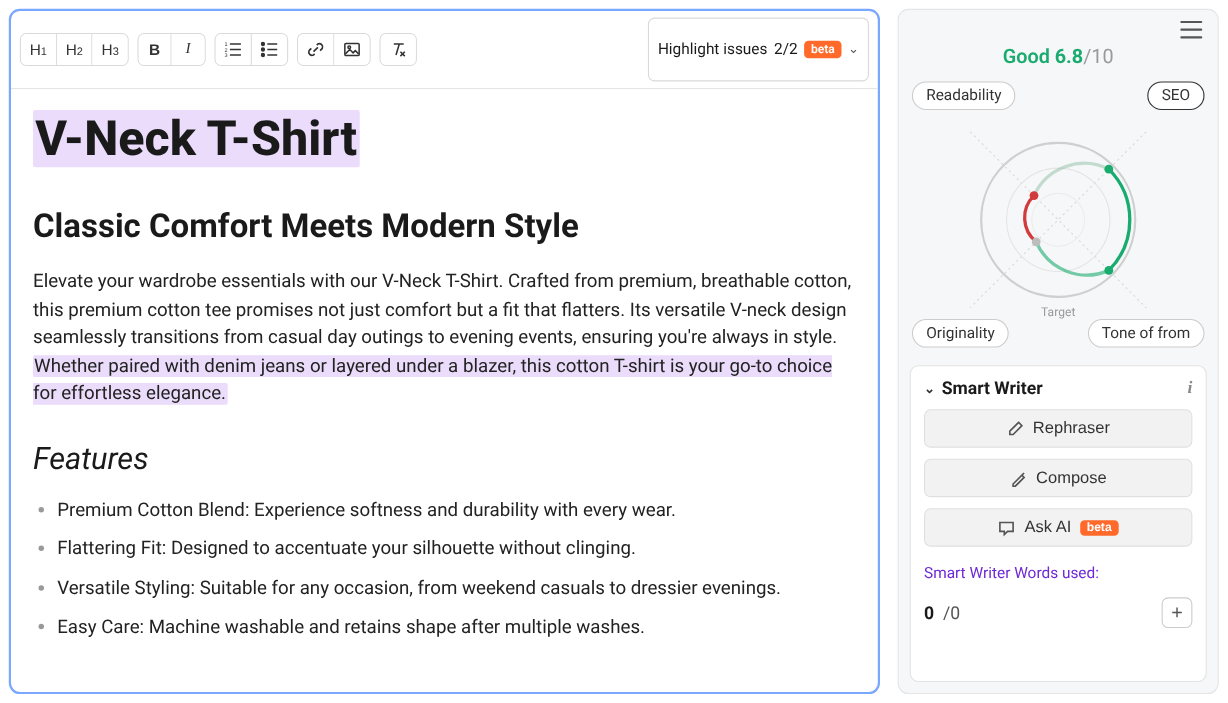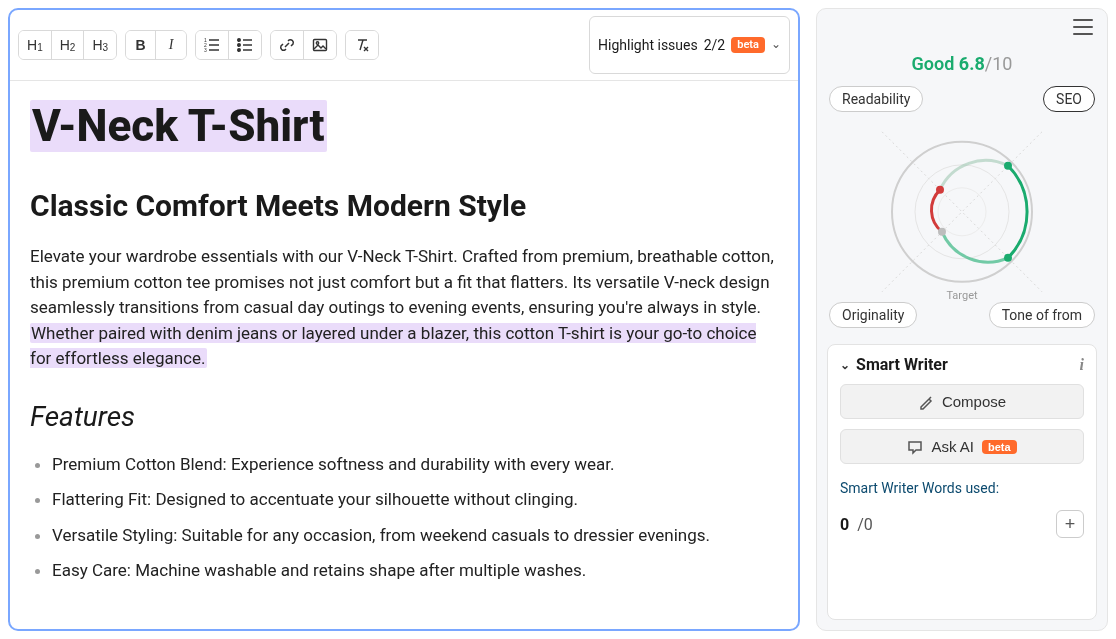--- a/index.html
+++ b/index.html
@@ -134,21 +134,21 @@
   }
   .hamburger {
     width: 20px; height: 16px;
     display: flex; flex-direction: column; justify-content: space-between;
     cursor: pointer;
   }
   .hamburger span { height: 2px; background: #555; border-radius: 1px; }
 
   .score-line {
     text-align: center;
-    margin-top: 18px;
+    margin-top: 6px;
     font-size: 18px;
     color: #888;
   }
   .score-label { color: #1aab6e; font-weight: 600; }
   .score-num   { color: #1aab6e; font-weight: 700; }
   .score-max   { color: #999; }
 
   .radar-wrap {
     position: relative;
     height: 250px;
@@ -212,21 +212,21 @@
     display: flex;
     align-items: center;
     justify-content: center;
     gap: 8px;
     color: #333;
   }
   .tool-btn svg { width:16px; height:16px; }
   .words-label {
     margin-top: 16px;
     font-size: 14px;
-    color: #0c4a6e;
+    color: #6d28d9;
   }
   .words-row {
     display: flex;
     align-items: center;
     margin-top: 14px;
     gap: 8px;
   }
   .words-count { font-weight:700; font-size:16px; }
   .words-max { color:#555; font-size:16px; }
   .words-row .spacer2 { flex:1; }
@@ -376,20 +376,26 @@
     <div class="pill tov">Tone of from</div>
     <div class="target-label">Target</div>
   </div>
 
   <div class="panel">
     <div class="panel-head">
       <span class="chev2">⌄</span>
       <span>Smart Writer</span>
       <span class="info">i</span>
     </div>
+    <button class="tool-btn">
+      <svg viewBox="0 0 16 16" fill="none" stroke="#555" stroke-width="1.5">
+          <path d="M11 2l3 3-8 8H3v-3l8-8z"></path>
+        </svg>
+      <span>Rephraser</span>
+    </button>
     <button class="tool-btn">
       <svg viewBox="0 0 16 16" fill="none" stroke="#555" stroke-width="1.5">
           <path d="M3 13l8-8 2 2-8 8H3v-2zM11 5l2-2"></path>
         </svg>
       <span>Compose</span>
     </button>
     <button class="tool-btn">
       <svg viewBox="0 0 16 16" fill="none" stroke="#555" stroke-width="1.5">
           <path d="M2 3h12v8H9l-3 3v-3H2V3z"></path>
         </svg>

